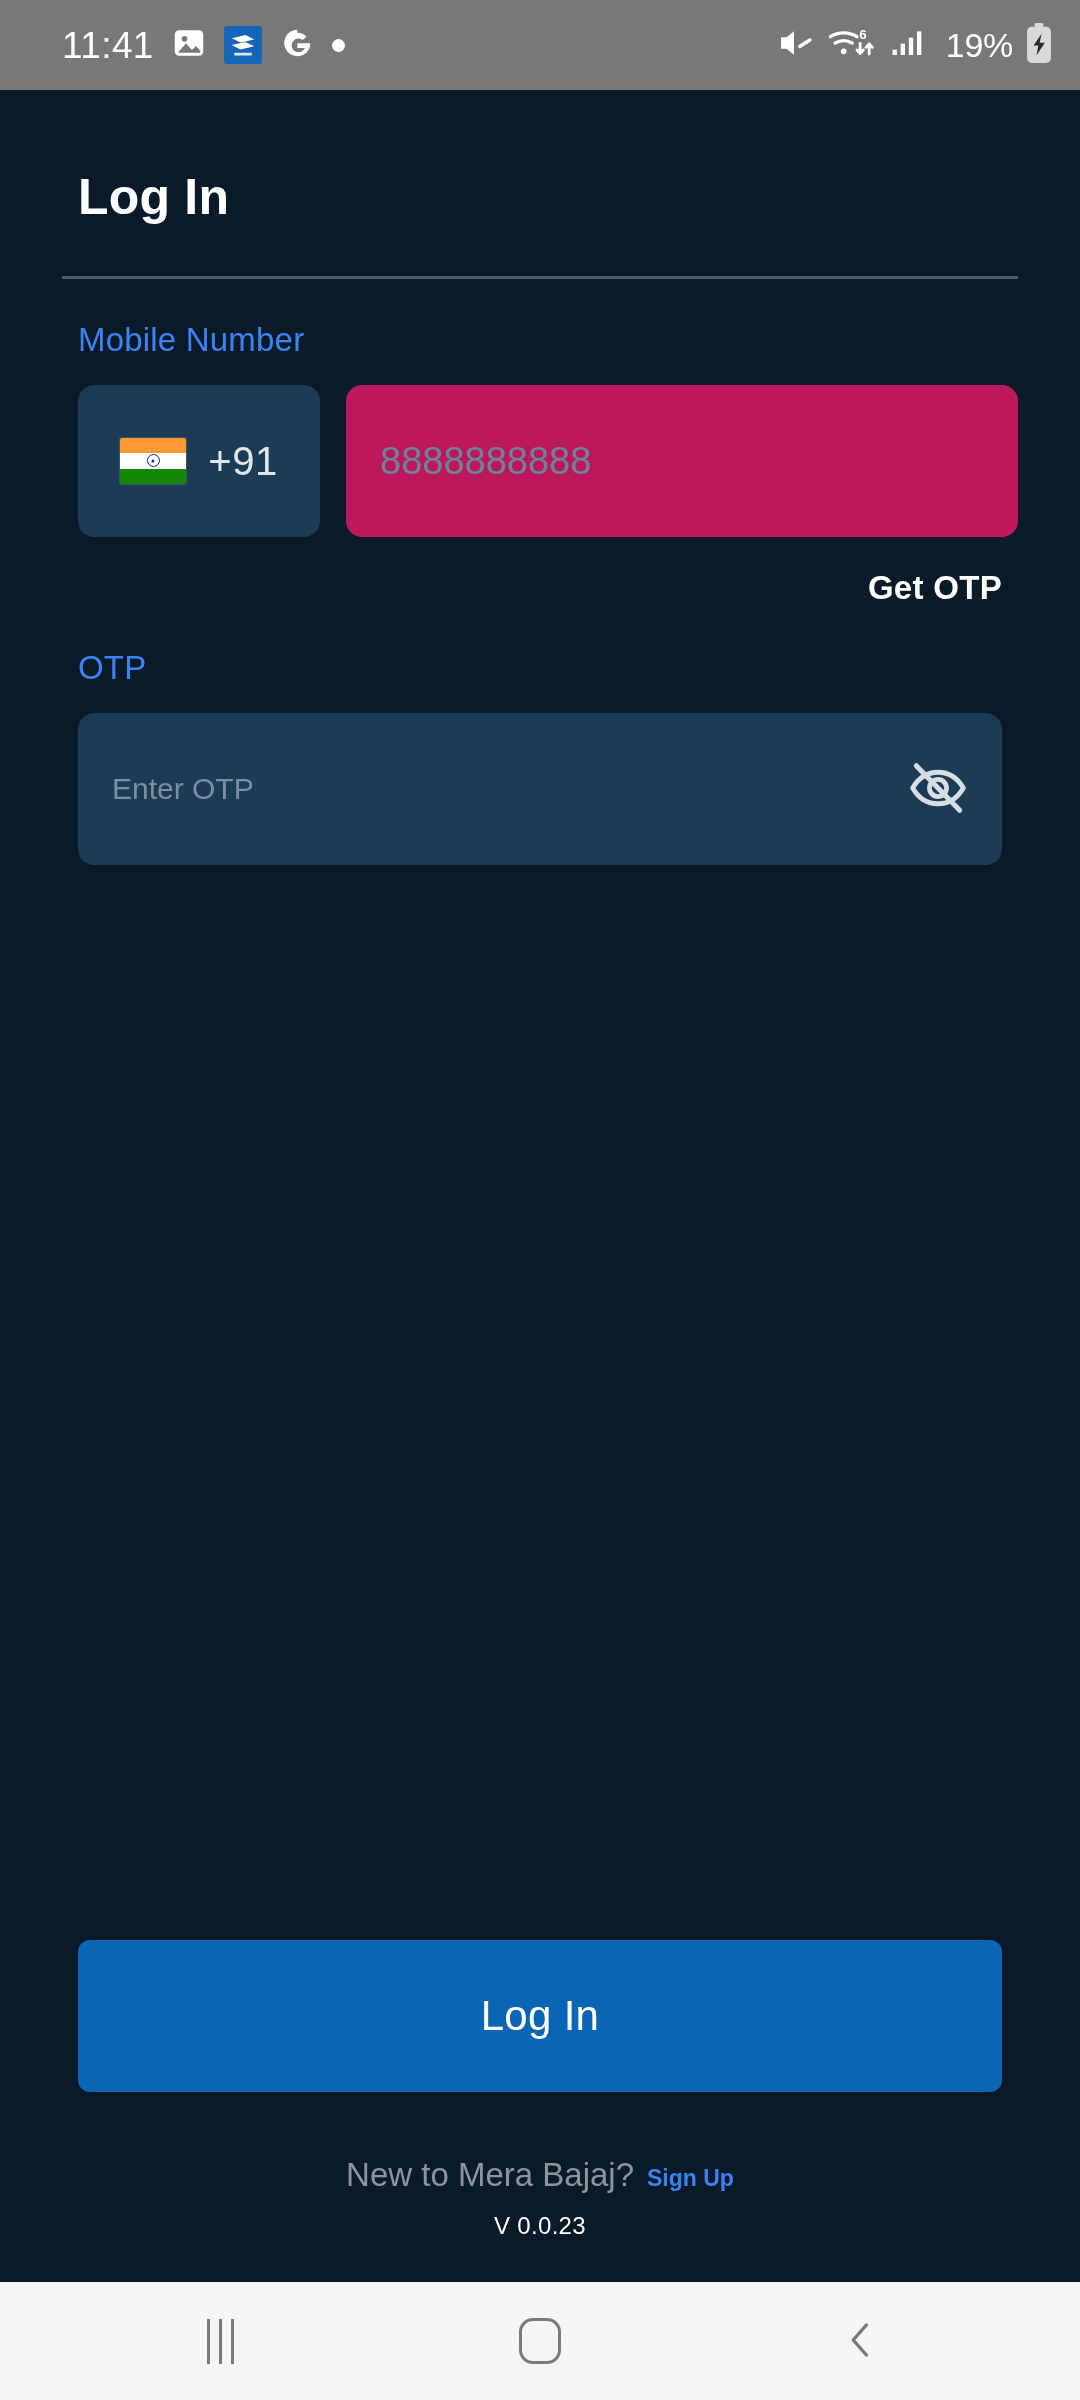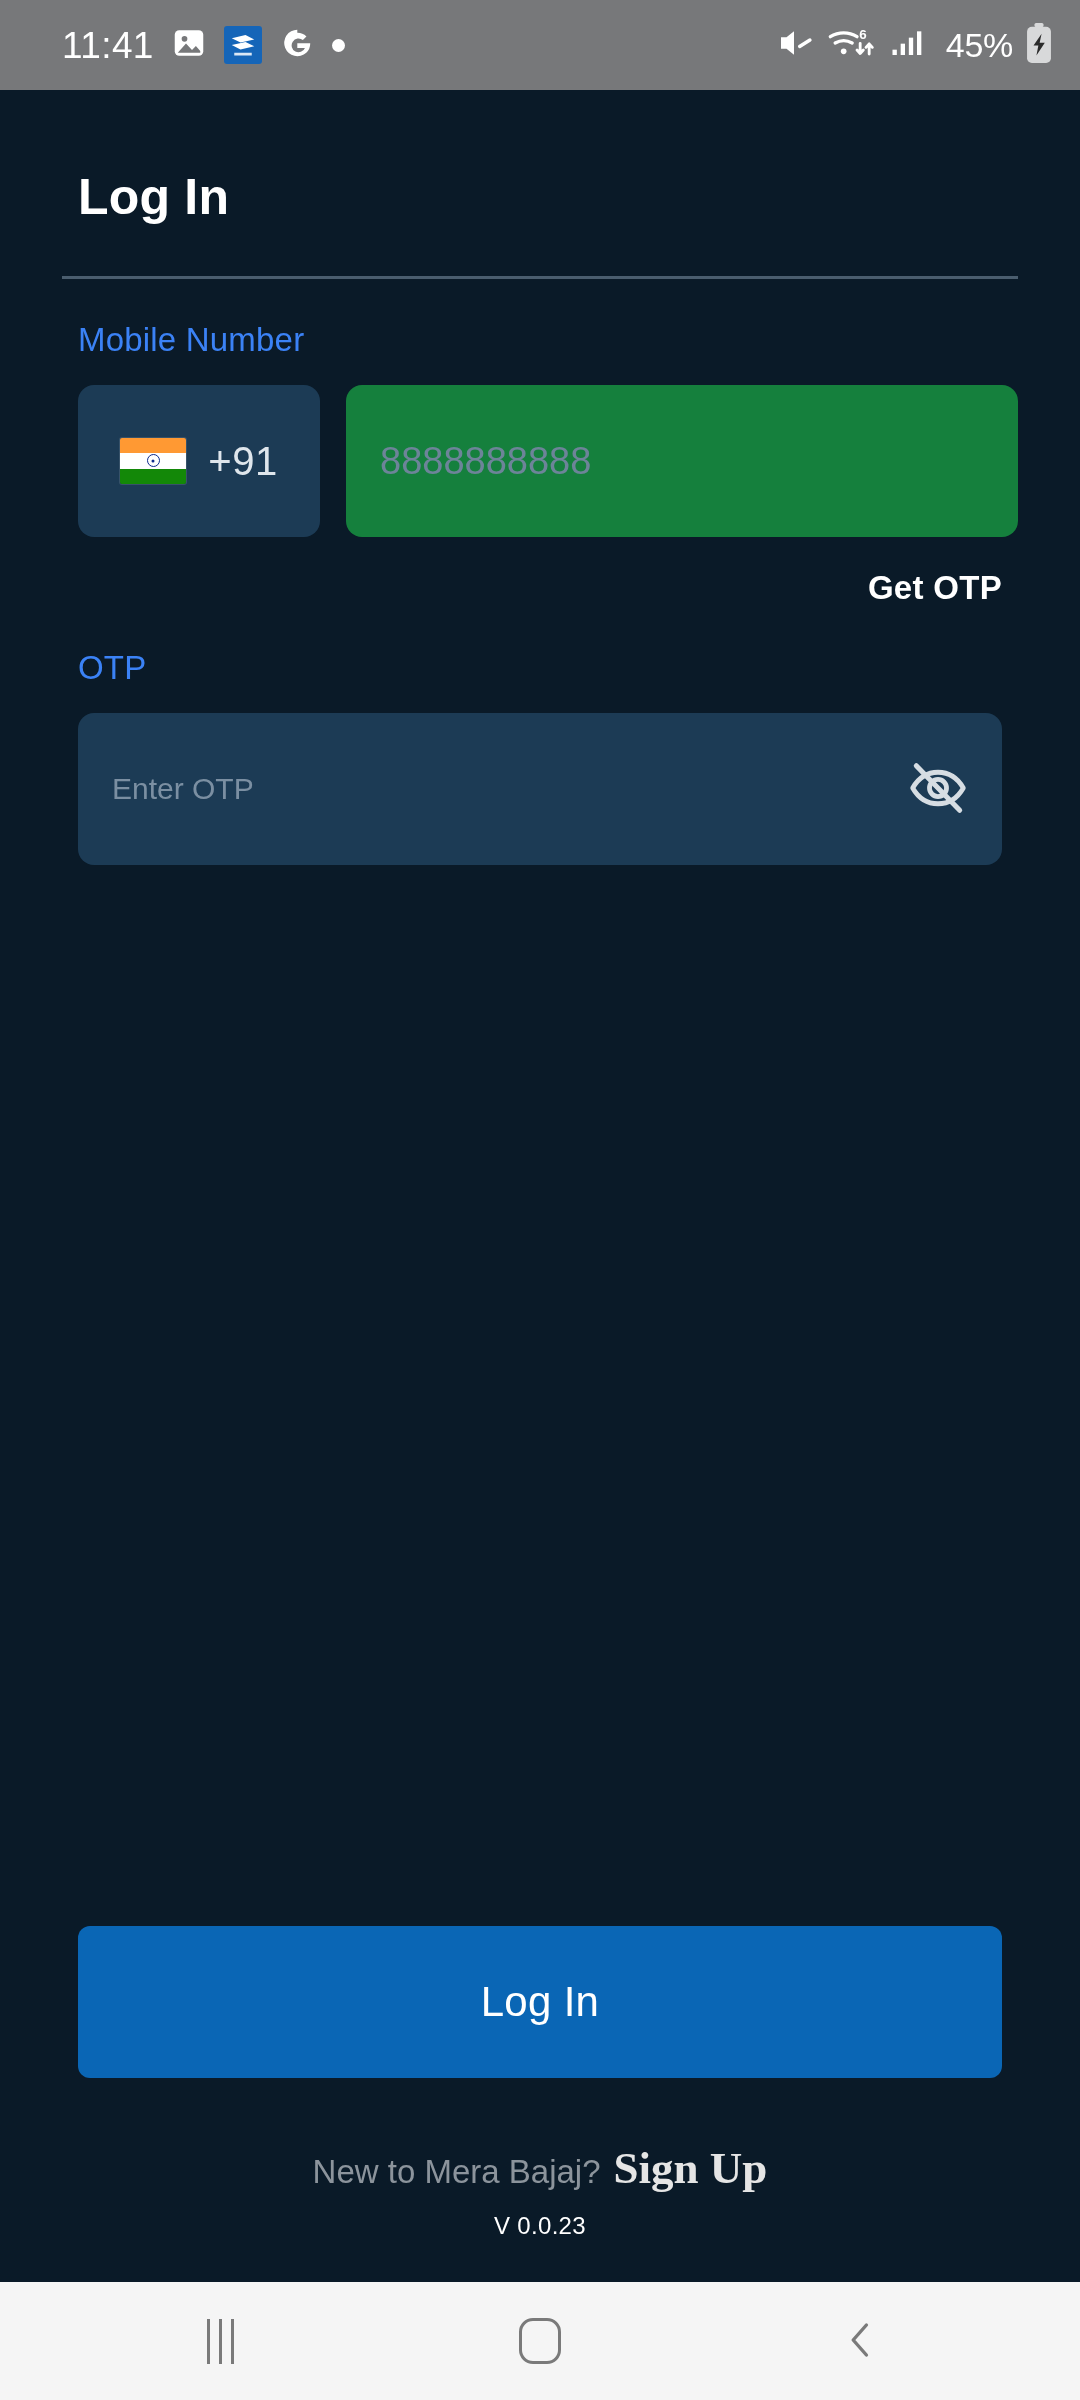--- a/index.html
+++ b/index.html
@@ -160,21 +160,21 @@
   .country-code {
     color: #dfe6ec;
     font-size: 40px;
     font-weight: 400;
     letter-spacing: 0.5px;
   }
 
   .phone-input {
     flex: 1 1 auto;
     height: 152px;
-    background: #15803d;
+    background: #be185d;
     border: none;
     border-radius: 16px;
     color: #e9edf1;
     font-family: "Liberation Sans", sans-serif;
     font-size: 38px;
     padding: 0 34px;
     outline: none;
   }
   .phone-input::placeholder {
     color: #6d8499;
@@ -259,28 +259,28 @@
     align-items: baseline;
     gap: 13px;
     margin-top: 64px;
   }
   .signup-prompt {
     color: #8c949c;
     font-size: 33px;
     font-weight: 400;
   }
   .signup-link {
-    color: #e5e5e5;
-    font-size: 45px;
+    color: #3b82f6;
+    font-size: 23px;
     font-weight: bold;
     background: none;
     border: none;
     padding: 0;
     cursor: pointer;
-    font-family: Liberation Serif, serif;
+    font-family: Liberation Sans, sans-serif;
   }
 
   .version {
     text-align: center;
     color: #ffffff;
     font-size: 24px;
     font-weight: normal;
     margin-top: 18px;
     letter-spacing: 0.3px;
     margin-bottom: 42px;
@@ -378,21 +378,21 @@
 
       <span class="si">
         <svg width="42" height="40" viewBox="0 0 24 24">
           <rect x="1.5" y="16.0" width="2.6" height="3.2" fill="#ffffff"></rect>
           <rect x="6.4" y="12.4" width="2.6" height="6.8" fill="#ffffff"></rect>
           <rect x="11.3" y="8.8" width="2.6" height="10.4" fill="#ffffff"></rect>
           <rect x="16.2" y="5.0" width="2.6" height="14.2" fill="#ffffff"></rect>
         </svg>
       </span>
 
-      <span class="battery-pct">45%</span>
+      <span class="battery-pct">19%</span>
 
       <span class="si">
         <svg width="30" height="42" viewBox="0 0 18 26">
           <rect x="6.2" y="0.6" width="5.6" height="2.6" rx="1" fill="#d8d9da"></rect>
           <rect x="1.6" y="3.0" width="14.8" height="22.4" rx="3" fill="#d8d9da"></rect>
           <path d="M10.6 7.2 L5.6 14.6 L8.6 14.6 L7.4 20.8 L12.6 12.9 L9.4 12.9 Z" fill="#2b2b2b"></path>
         </svg>
       </span>
     </div>
   </div>

